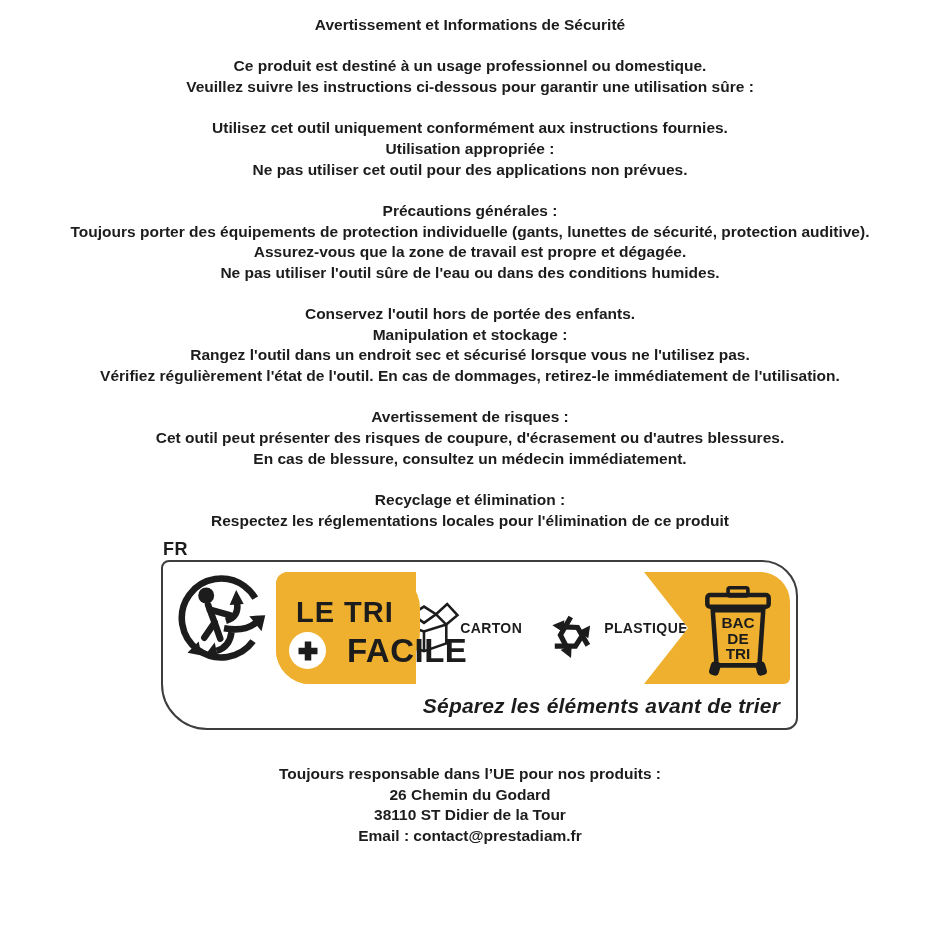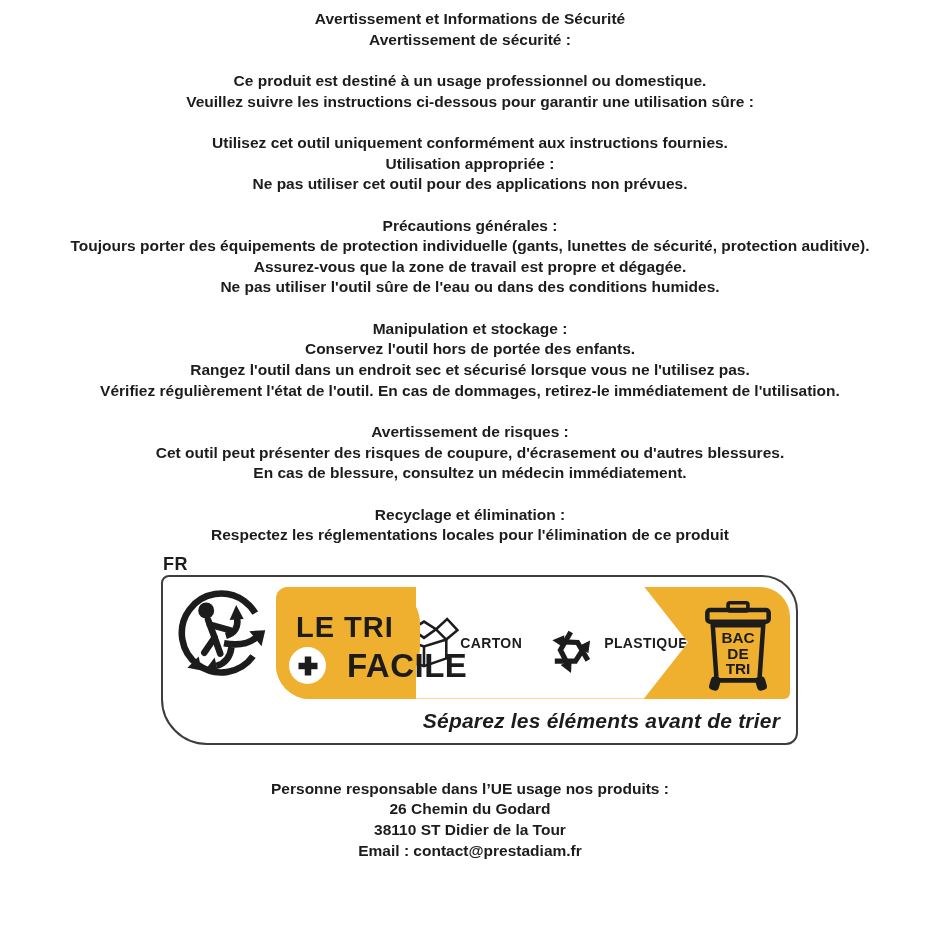--- a/index.html
+++ b/index.html
@@ -1,21 +1,21 @@
 <!DOCTYPE html>
 <html style="--yellow: #EFB02F;"><head>
 <meta charset="utf-8">
 <style>
   html,body{margin:0;padding:0;}
   body{
     width:940px;height:940px;background:#ffffff;overflow:hidden;
     font-family:"Liberation Sans",sans-serif;font-weight:700;color:#1c1c1c;
     -webkit-font-smoothing:antialiased;
   }
-  .textcol{padding-top:9px;text-align:center;font-size:15.5px;line-height:20.65px;}
+  .textcol{padding-top:15px;text-align:center;font-size:15.5px;line-height:20.65px;}
   .para{margin:0 0 20.65px 0;}
   .line{white-space:nowrap;}
 
   
   .label-block{margin:-12px 0 0 161px;width:637px;}
   .fr{font-size:18px;line-height:19px;margin:0 0 1px 2px;letter-spacing:.5px;}
   .label-box{
     position:relative;height:166px;background:#fff;
     border:2px solid #3d3d3d;border-radius:8px 36px 12px 46px;
   }
@@ -54,21 +54,20 @@
   .contact{margin-top:34px;text-align:center;font-size:15.5px;line-height:20.65px;}
 </style>
 </head>
 <body>
 
 <div class="page">
 
   <div class="textcol">
     <div class="para">
       <div class="line">Avertissement et Informations de Sécurité</div>
-      <div class="line">Avertissement de sécurité :</div>
     </div>
 
     <div class="para">
       <div class="line">Ce produit est destiné à un usage professionnel ou domestique.</div>
       <div class="line">Veuillez suivre les instructions ci-dessous pour garantir une utilisation sûre :</div>
     </div>
 
     <div class="para">
       <div class="line">Utilisez cet outil uniquement conformément aux instructions fournies.</div>
       <div class="line">Utilisation appropriée :</div>
@@ -76,22 +75,22 @@
     </div>
 
     <div class="para">
       <div class="line">Précautions générales :</div>
       <div class="line">Toujours porter des équipements de protection individuelle (gants, lunettes de sécurité, protection auditive).</div>
       <div class="line">Assurez-vous que la zone de travail est propre et dégagée.</div>
       <div class="line">Ne pas utiliser l'outil sûre de l'eau ou dans des conditions humides.</div>
     </div>
 
     <div class="para">
+      <div class="line">Conservez l'outil hors de portée des enfants.</div>
       <div class="line">Manipulation et stockage :</div>
-      <div class="line">Conservez l'outil hors de portée des enfants.</div>
       <div class="line">Rangez l'outil dans un endroit sec et sécurisé lorsque vous ne l'utilisez pas.</div>
       <div class="line">Vérifiez régulièrement l'état de l'outil. En cas de dommages, retirez-le immédiatement de l'utilisation.</div>
     </div>
 
     <div class="para">
       <div class="line">Avertissement de risques :</div>
       <div class="line">Cet outil peut présenter des risques de coupure, d'écrasement ou d'autres blessures.</div>
       <div class="line">En cas de blessure, consultez un médecin immédiatement.</div>
     </div>
 
@@ -192,19 +191,19 @@
             <text x="44" y="81">TRI</text>
           </g>
         </svg>
       </div>
 
       <div class="instruction">Séparez les éléments avant de trier</div>
     </div>
   </div>
 
   <div class="contact">
-    <div class="line">Personne responsable dans l’UE usage nos produits :</div>
+    <div class="line">Toujours responsable dans l’UE pour nos produits :</div>
     <div class="line">26 Chemin du Godard</div>
     <div class="line">38110 ST Didier de la Tour</div>
     <div class="line">Email : contact@prestadiam.fr</div>
   </div>
 
 </div>
 
 </body></html>

